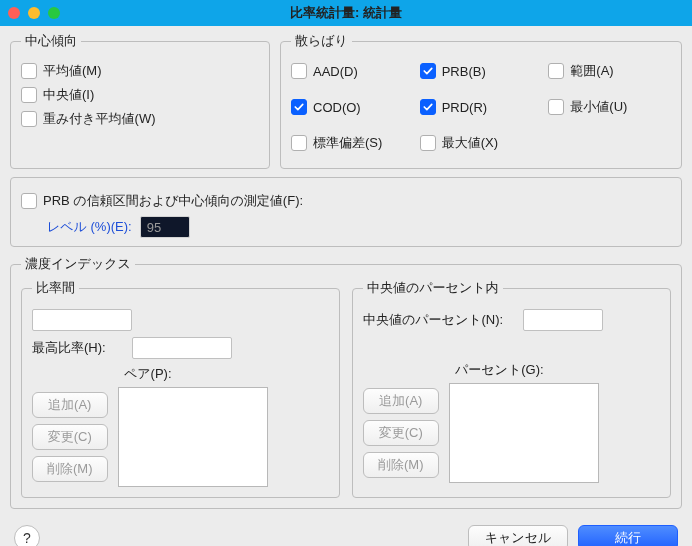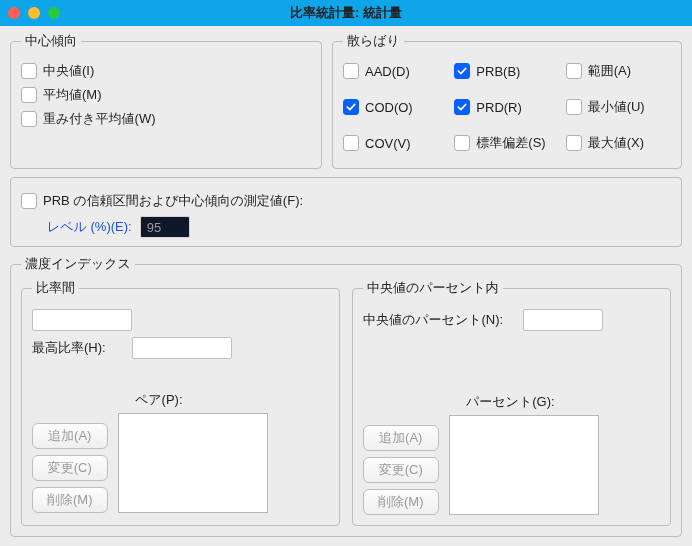--- a/index.html
+++ b/index.html
@@ -32,21 +32,21 @@
   }
   .content { padding: 6px 10px 0 10px; }
   fieldset {
     border: 1px solid #bdbdbd;
     border-radius: 4px;
     margin: 0;
     padding: 6px 10px 10px 10px;
   }
   legend { padding: 0 4px; color: #222; }
   .row-top { display: flex; gap: 10px; margin-bottom: 8px; }
-  .fs-central { width: 312px; }
+  .fs-central { width: 260px; }
   .fs-disperse { flex: 1; }
   .chk-row { display: flex; align-items: center; margin: 6px 0; gap: 6px; }
   .chk {
     width: 16px; height: 16px; border: 1px solid #b0b0b0; border-radius: 3px;
     background: #fff; display: inline-flex; align-items: center; justify-content: center;
     flex-shrink: 0;
   }
   .chk.checked { background: #0a60ff; border-color: #0a60ff; }
   .chk.checked svg { display: block; }
   .chk svg { display: none; width: 12px; height: 12px; }
@@ -75,26 +75,26 @@
   .form-line label { width: 90px; }
   .btn {
     background: linear-gradient(#fdfdfd,#efefef);
     border: 1px solid #bdbdbd; border-radius: 6px;
     height: 26px; padding: 0 14px; font-size: 13px; color: #222;
     display: inline-flex; align-items: center; justify-content: center;
     cursor: default;
   }
   .btn.dim { color: #9a9a9a; }
   .btn.primary { background: linear-gradient(#4f8dff,#1e5fff); color:#fff; border-color:#1e5fff; }
-  .pair-area { display:flex; gap:10px; align-items:flex-end; margin-top:4px; }
+  .pair-area { display:flex; gap:10px; align-items:center; margin-top:4px; }
   .btn-stack { display:flex; flex-direction:column; gap:6px; }
   .listbox {
     background:#fff; border:1px solid #b8b8b8; width:150px; height:100px;
   }
-  .pair-head { display:flex; gap:21px;margin-top:32px; }
+  .pair-head { display:flex; gap:10px; }
   .pair-head .spacer { width:82px; }
   .footer {
     display:flex; align-items:center; padding: 8px 14px 10px 14px;
     gap:10px;
   }
   .help-btn {
     width: 26px; height: 26px; border-radius: 50%;
     border: 1px solid #bdbdbd; background:#fff;
     display:flex; align-items:center; justify-content:center;
     font-size: 14px; color:#333;
@@ -115,25 +115,25 @@
 </div>
 
 <div class="content">
 
   <div class="row-top">
     <fieldset class="fs-central">
       <legend>中心傾向</legend>
       <div id="central-list">
           <div class="chk-row">
             <span class="chk"></span>
+            <span>平均値(M)</span>
+          </div>
+          <div class="chk-row">
+            <span class="chk"></span>
             <span>中央値(I)</span>
-          </div>
-          <div class="chk-row">
-            <span class="chk"></span>
-            <span>平均値(M)</span>
           </div>
           <div class="chk-row">
             <span class="chk"></span>
             <span>重み付き平均値(W)</span>
           </div>
         </div>
     </fieldset>
 
     <fieldset class="fs-disperse">
       <legend>散らばり</legend>
@@ -166,24 +166,20 @@
             <span class="chk checked">
               <svg viewBox="0 0 16 16">
                 <path d="M3 8 L6.5 11.5 L13 4.5" stroke="#fff" stroke-width="2.2" fill="none" stroke-linecap="round" stroke-linejoin="round"></path>
               </svg>
             </span>
             <span>PRD(R)</span>
           </div>
           <div class="chk-row">
             <span class="chk"></span>
             <span>最小値(U)</span>
-          </div>
-          <div class="chk-row">
-            <span class="chk"></span>
-            <span>COV(V)</span>
           </div>
           <div class="chk-row">
             <span class="chk"></span>
             <span>標準偏差(S)</span>
           </div>
           <div class="chk-row">
             <span class="chk"></span>
             <span>最大値(X)</span>
           </div>
         </div>

